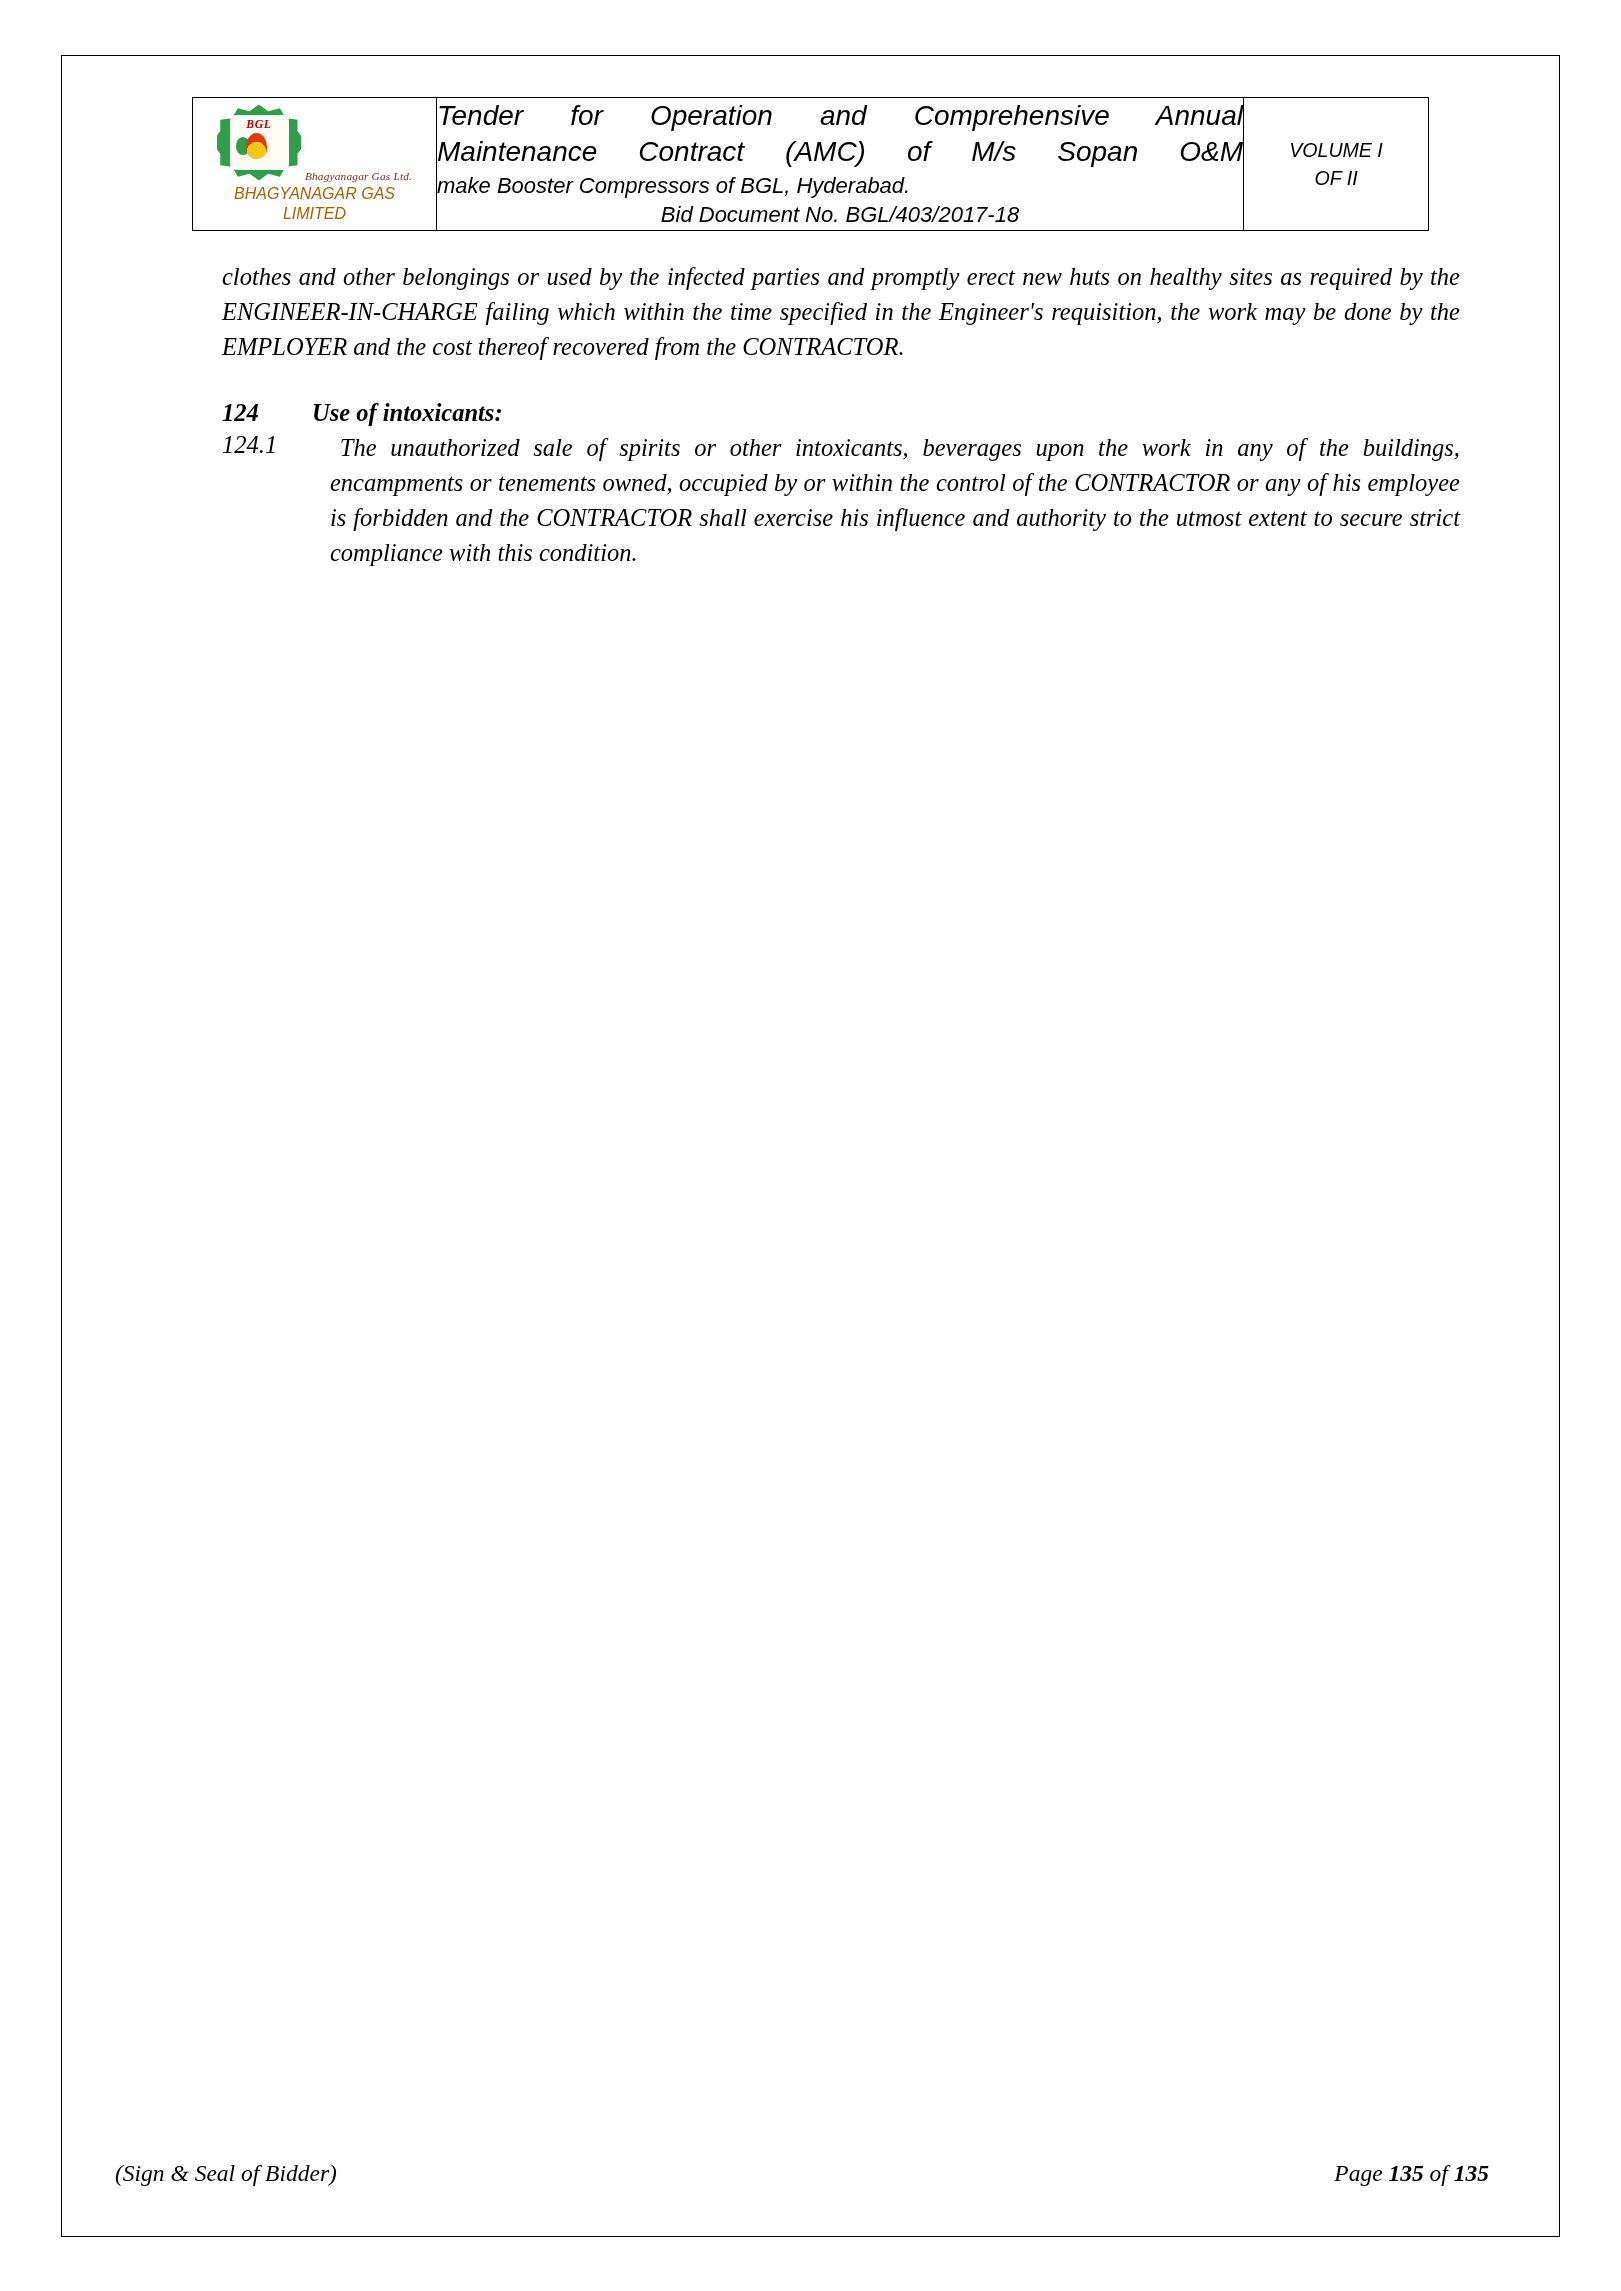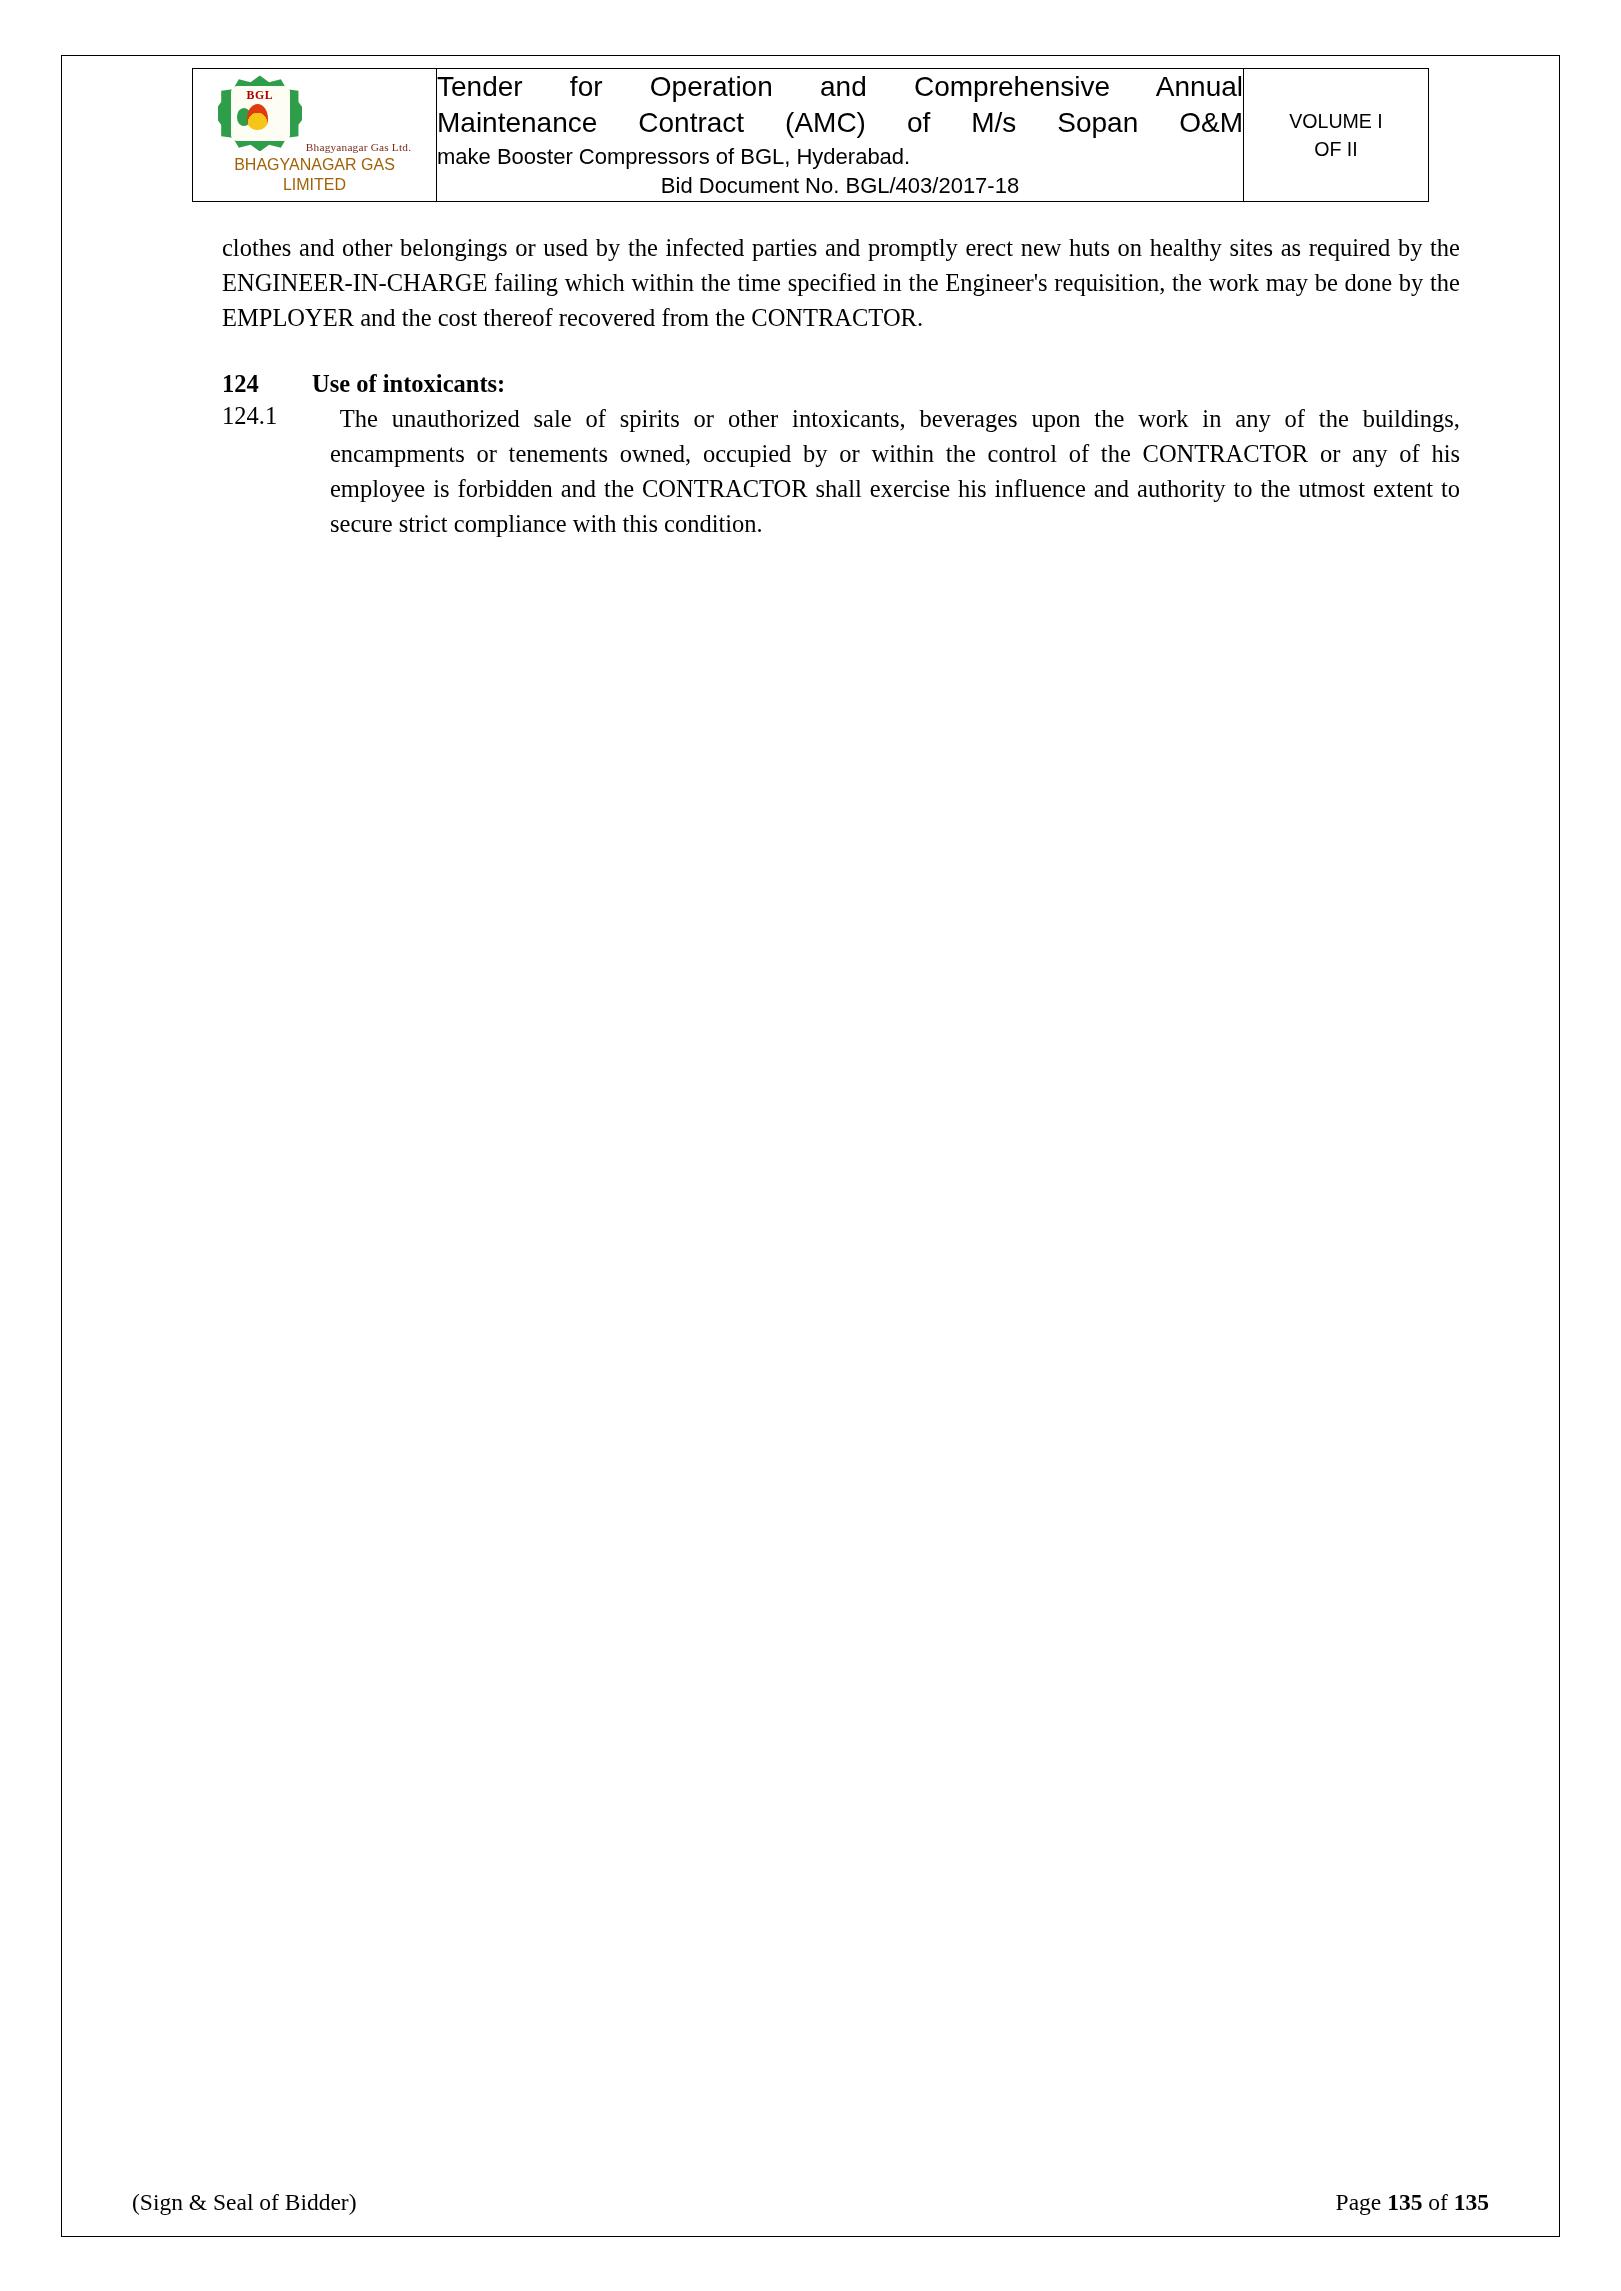--- a/index.html
+++ b/index.html
@@ -11,21 +11,22 @@
     width: 1621px;
     height: 2292px;
     font-family: "Liberation Serif", serif;
     color: #000000;
   }
   .page {
     position: relative;
     width: 1621px;
     height: 2292px;
     box-sizing: border-box;
-    padding: 39px 61px;
+    padding: 68px 61px;
+    font-style: italic;
   }
   .page-border {
     position: absolute;
     left: 61px;
     top: 55px;
     right: 61px;
     bottom: 55px;
     border: 1.5px solid #000000;
     box-sizing: border-box;
   }
@@ -199,21 +200,21 @@
     line-height: 1.42;
     text-align: justify;
   }
   .clause-body p.first {
     text-indent: 9.8px;
   }
 
   
   .footer {
     position: absolute;
-    left: 71px;
+    left: 54px;
     right: 71px;
     bottom: 37px;
     display: flex;
     justify-content: space-between;
     align-items: center;
     font-family: "Liberation Serif", serif;
     font-size: 23.5px;
   }
   .footer b { font-weight: bold; }
   .page-num span { display: inline; }

